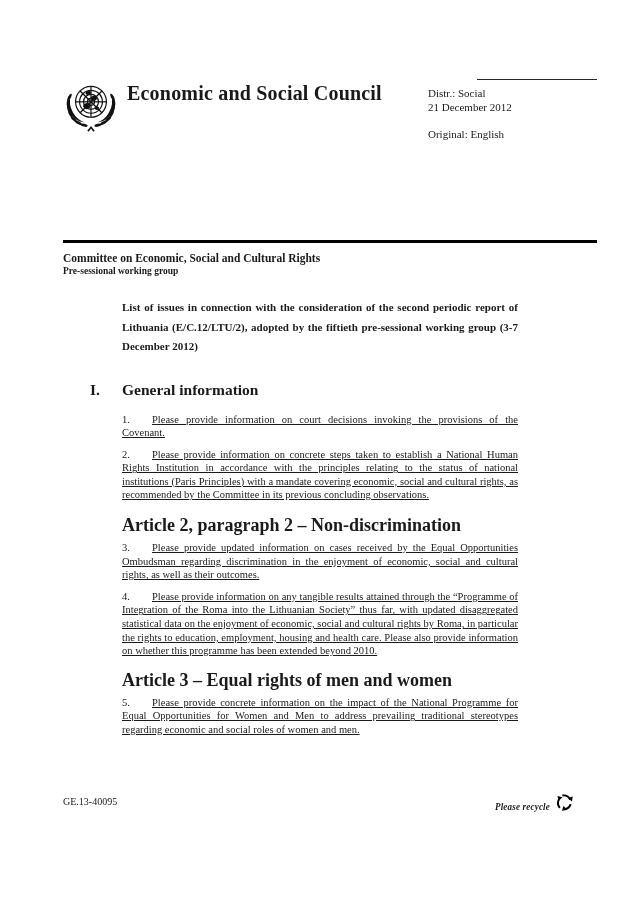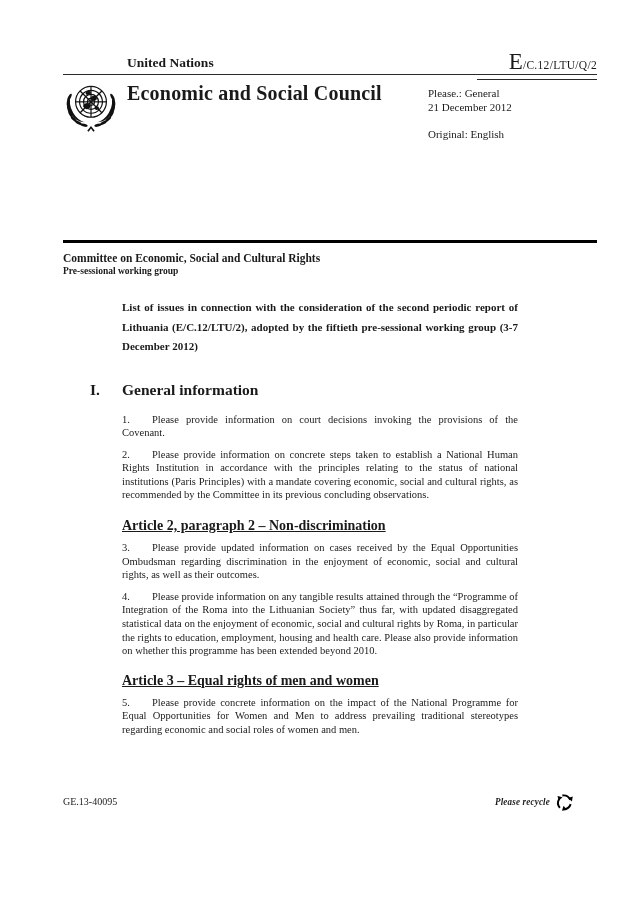--- a/index.html
+++ b/index.html
@@ -29,43 +29,39 @@
   .committee{font-weight:bold;font-size:11.5px;line-height:14px;}
   .subgroup{font-weight:bold;font-size:9.5px;line-height:12px;}
 
   .doc-title{margin:21px 79px 0 59px;font-weight:bold;font-size:11px;
              line-height:19.5px;text-align:justify;}
 
   .sec{position:relative;margin:0 79px 0 59px;}
   .sec-head{position:relative;margin-top:23px;font-weight:bold;font-size:15.5px;
             line-height:19px;}
   .sec-numeral{position:absolute;left:-32px;top:0;}
-  .para{margin-top:8px;font-size:10.5px;line-height:13.6px;text-align:justify;}
+  .para{margin-top:8px;font-size:10.5px;line-height:13.6px;text-align:justify;text-decoration:underline;}
   .pnum{display:inline-block;width:30px;}
-  .sub-head{margin-top:16px;font-weight:bold;font-size:14px;line-height:15px;text-decoration:underline;}
+  .sub-head{margin-top:16px;font-weight:bold;font-size:18px;line-height:15px;}
   .gap-lg{margin-top:14px;}
   .gap-art{margin-top:15px;}
 
   
   .footer{position:absolute;left:63px;right:47px;top:790px;height:26px;}
   .ge-num{position:absolute;left:0;top:6px;font-size:10px;}
-  .recycle-box{position:absolute;right:18px;top:2px;display:flex;align-items:center;}
+  .recycle-box{position:absolute;right:18px;top:2px;display:flex;align-items:flex-end;}
   .recycle-label{font-weight:bold;font-style:italic;font-size:9px;letter-spacing:.2px;
                  transform:scaleY(1.05);}
   .recycle-icon{margin-left:3px;}
 </style>
 </head>
 <body>
 
 <div class="page">
 
-  <div class="mast-top">
-    <span class="un-name">United Nations</span>
-    <span class="doc-symbol"><span class="big-e">E</span><span class="rest">/C.12/LTU/Q/2</span></span>
-  </div>
   <div class="symbol-rule"></div>
 
   <div class="emblem-row">
     <svg class="un-emblem" width="56" height="53" viewBox="0 0 120 112">
       <g stroke="#111" fill="none" stroke-width="2.6">
         <circle cx="60" cy="46" r="33"></circle>
         <circle cx="60" cy="46" r="24.5"></circle>
         <circle cx="60" cy="46" r="16"></circle>
         <circle cx="60" cy="46" r="7.5"></circle>
         <line x1="60" y1="13" x2="60" y2="79"></line>
@@ -99,21 +95,21 @@
           <ellipse cx="104" cy="72" rx="8" ry="3" transform="rotate(-60 104 72)"></ellipse>
           <ellipse cx="97" cy="83" rx="8" ry="3" transform="rotate(-44 97 83)"></ellipse>
           <ellipse cx="87" cy="91" rx="8" ry="3" transform="rotate(-28 87 91)"></ellipse>
           <ellipse cx="75" cy="96" rx="8" ry="3" transform="rotate(-14 75 96)"></ellipse>
         </g>
         <path d="M52 108 l8 -10 l8 10 l-3 2 l-5 -7 l-5 7z"></path>
       </g>
     </svg>
     <div class="council-title">Economic and Social Council</div>
     <div class="distr-col">
-      <div>Please.: General</div>
+      <div>Distr.: Social</div>
       <div>21 December 2012</div>
       <div class="orig">Original: English</div>
     </div>
   </div>
 
   <div class="doc-body">
     <div class="thick-rule"></div>
     <div class="committee">Committee on Economic, Social and Cultural Rights</div>
     <div class="subgroup">Pre-sessional working group</div>
 

